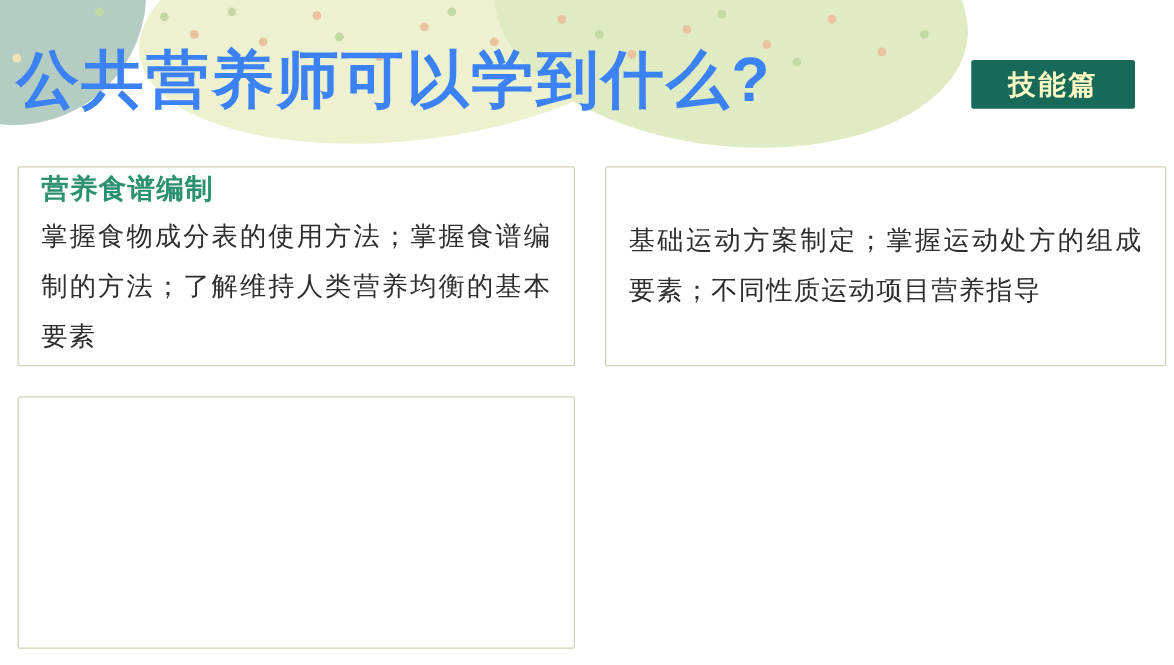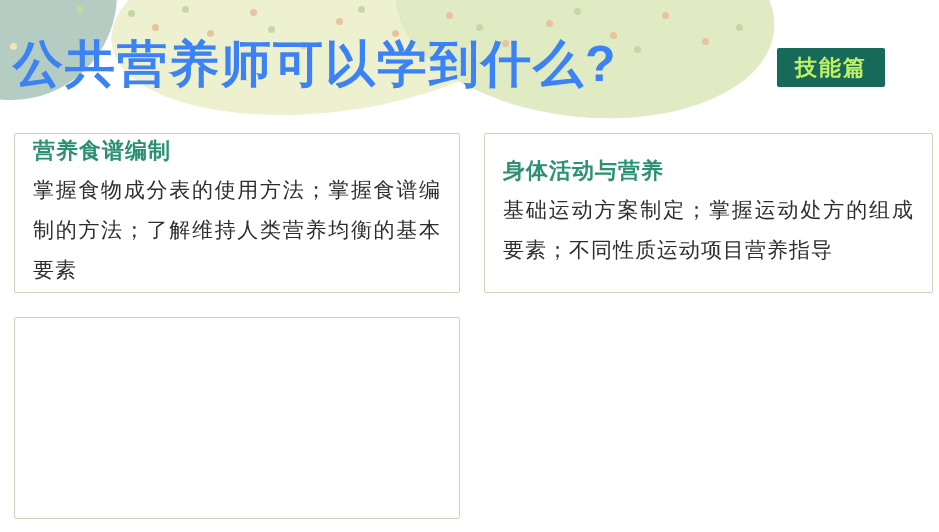--- a/index.html
+++ b/index.html
@@ -28,22 +28,22 @@
   .dot.green{background:#c3d9a3;}
   .dot.cream{background:#f0e4b4;}
   
   .hero{position:relative;height:133px;z-index:2;}
   .page-title{
     position:absolute;left:13px;top:34px;
     font-size:50px;line-height:1.2;font-weight:900;
     color:#3b82f6;letter-spacing:2px;white-space:nowrap;
   }
   .badge{
-    position:absolute;left:777px;top:48px;width:108px;height:39px;
-    background:#17695a;color:#bef264;border-radius:2px;
+    position:absolute;left:777px;top:48px;width:131px;height:39px;
+    background:#17695a;color:#fef9c3;border-radius:2px;
     display:flex;align-items:center;justify-content:center;
     font-size:22px;font-weight:600;letter-spacing:2px;
   }
   
   .cards{
     position:absolute;left:14px;top:133px;z-index:2;
     display:grid;
     grid-template-columns:446px 449px;
     grid-template-rows:160px 202px;
     column-gap:10px;row-gap:9px;gap:24px;
@@ -99,18 +99,17 @@
   <div class="page-title">公共营养师可以学到什么?</div>
   <div class="badge">技能篇</div>
 </div>
 
 <div class="cards">
   <div class="card">
     <div class="card-title">营养食谱编制</div>
     <div class="card-body">掌握食物成分表的使用方法；掌握食谱编制的方法；了解维持人类营养均衡的基本要素</div>
   </div>
   <div class="card">
-    <div class="card-title">身体活动与营养</div>
     <div class="card-body">基础运动方案制定；掌握运动处方的组成要素；不同性质运动项目营养指导</div>
   </div>
   <div class="card">
   </div>
 </div>
 
 </body></html>

